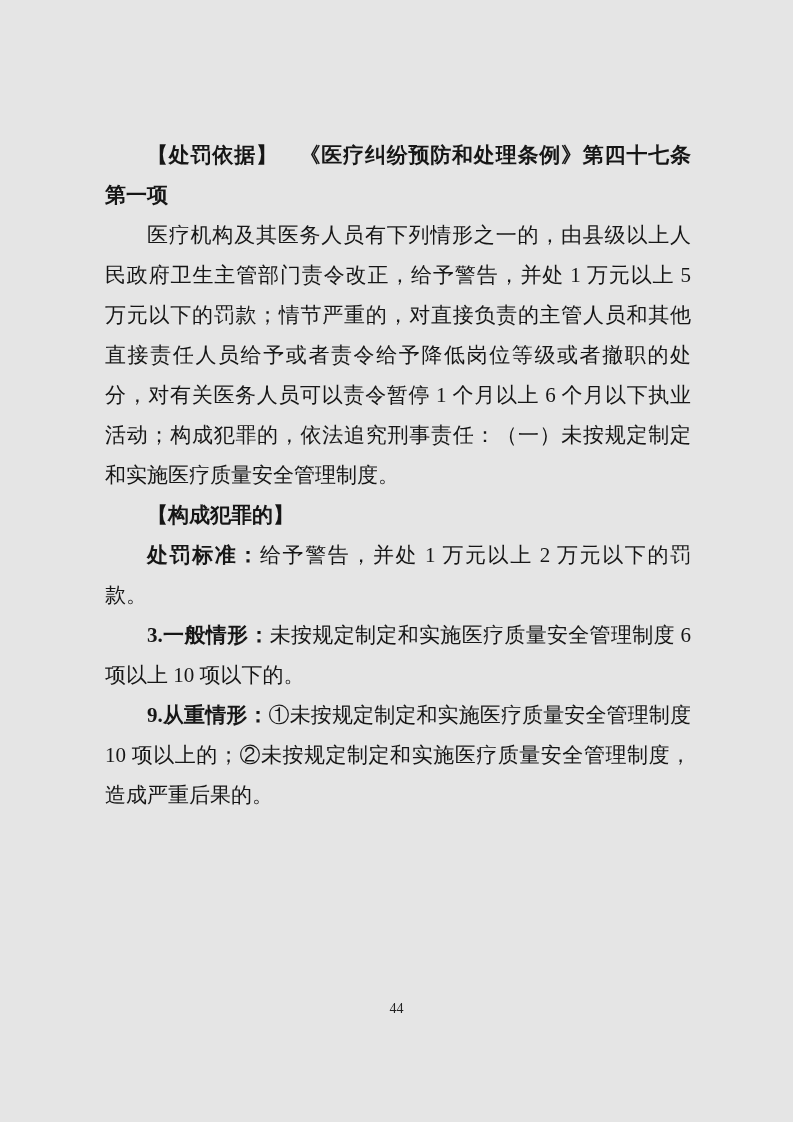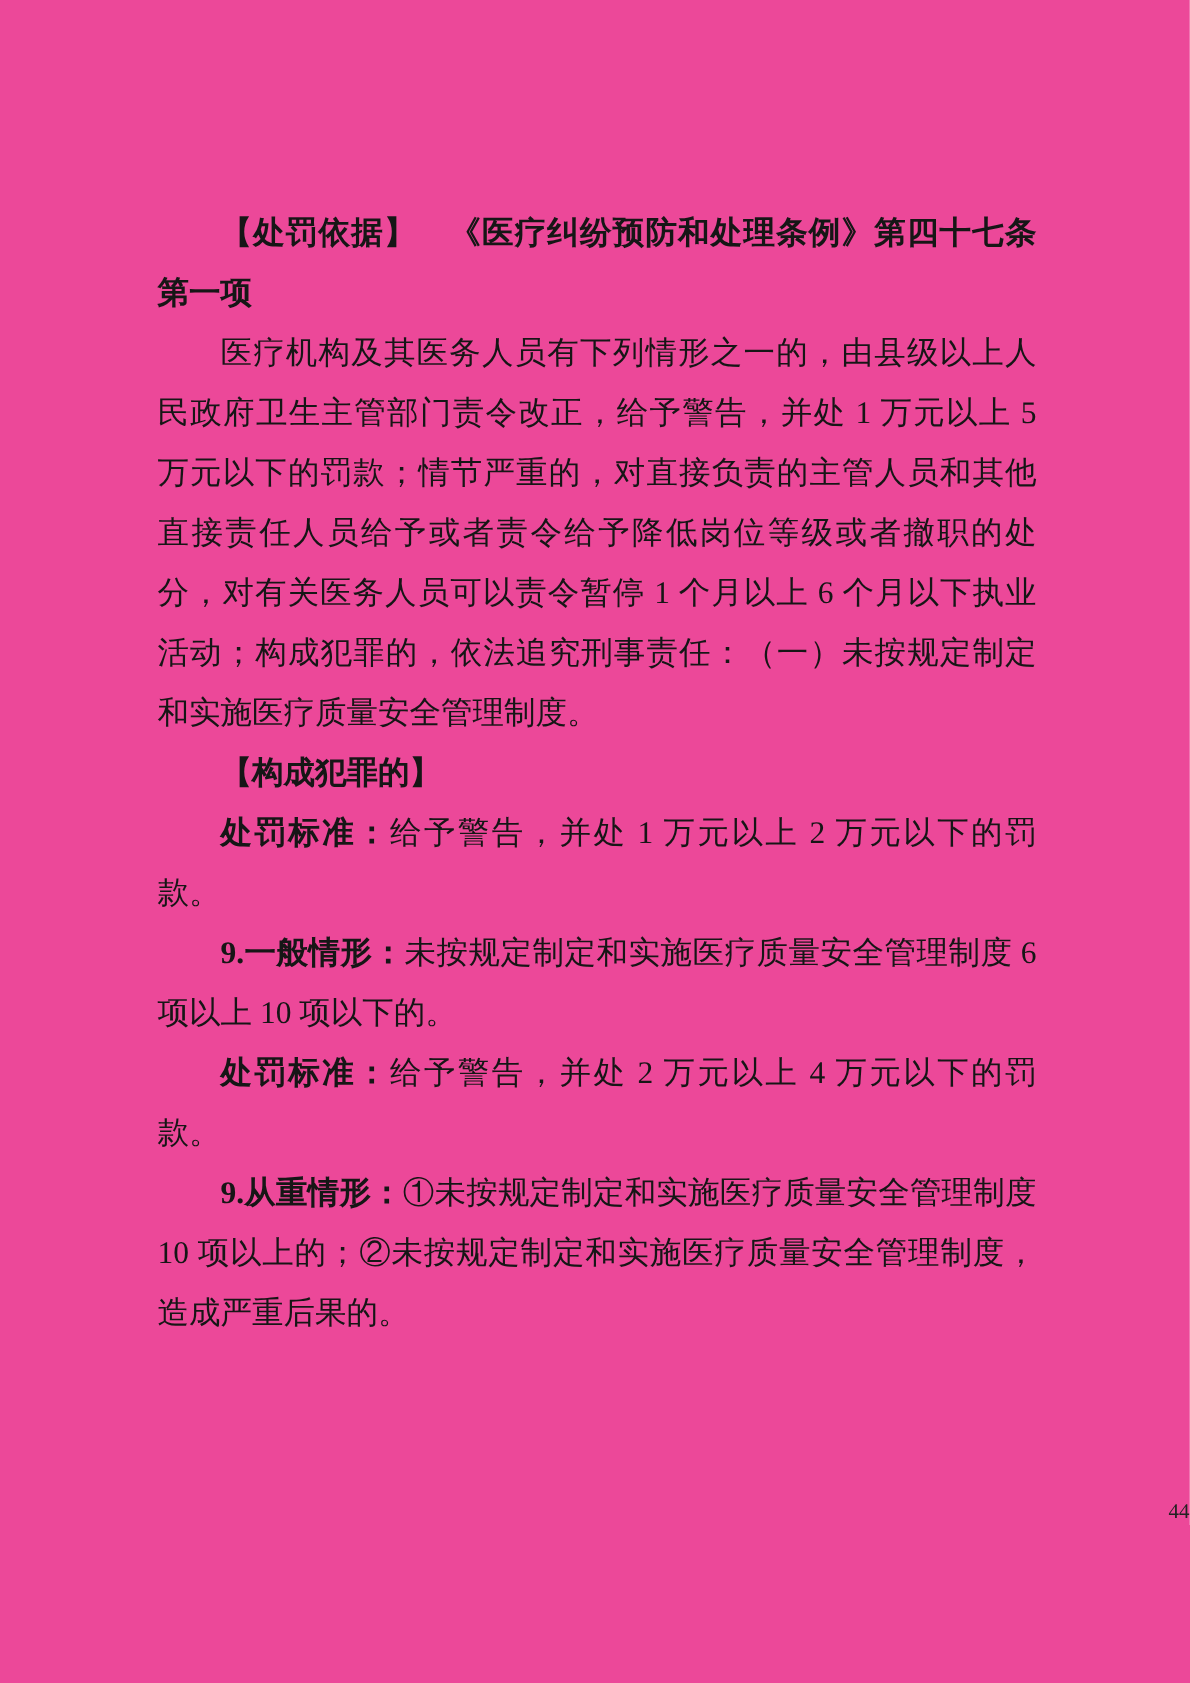--- a/index.html
+++ b/index.html
@@ -11,21 +11,21 @@
     height: 1122px;
     background: #ffffff;
     position: relative;
     overflow: hidden;
     font-family: "Liberation Serif", "DejaVu Serif", serif;
     color: #161616;
   }
   .page {
     position: absolute;
     inset: 0;
-    background: #ec4899;
+    background: #e5e5e5;
     padding-left: 17px;
   }
   .content {
     position: absolute;
     left: 105px;
     top: 135px;
     width: 586px;
   }
   .content p {
     margin: 0;
@@ -38,21 +38,21 @@
     font-weight: bold;
   }
   .lead {
     font-weight: bold;
   }
   .page-number {
     position: absolute;
     top: 999px;
     left: 0;
     width: 100%;
-    text-align: right;
+    text-align: center;
     font-size: 14px;
     line-height: 20px;
     color: #222222;
   }
 </style>
 </head>
 <body>
 
 <div class="page">
   <div class="content">
@@ -68,26 +68,23 @@
     <p class="bold">
       <span>【构成犯罪的】</span>
     </p>
 
 
     <p>
       <span class="lead">处罚标准：</span><span>给予警告，并处 1 万元以上 2 万元以下的罚款。</span>
     </p>
 
     <p>
-      <span class="lead">9.一般情形：</span><span>未按规定制定和实施医疗质量安全管理制度 6 项以上 10 项以下的。</span>
+      <span class="lead">3.一般情形：</span><span>未按规定制定和实施医疗质量安全管理制度 6 项以上 10 项以下的。</span>
     </p>
 
-    <p>
-      <span class="lead">处罚标准：</span><span>给予警告，并处 2 万元以上 4 万元以下的罚款。</span>
-    </p>
 
     <p>
       <span class="lead">9.从重情形：</span><span>①未按规定制定和实施医疗质量安全管理制度 10 项以上的；②未按规定制定和实施医疗质量安全管理制度，造成严重后果的。</span>
     </p>
 
 
   </div>
 
   <div class="page-number">44</div>
 </div>

